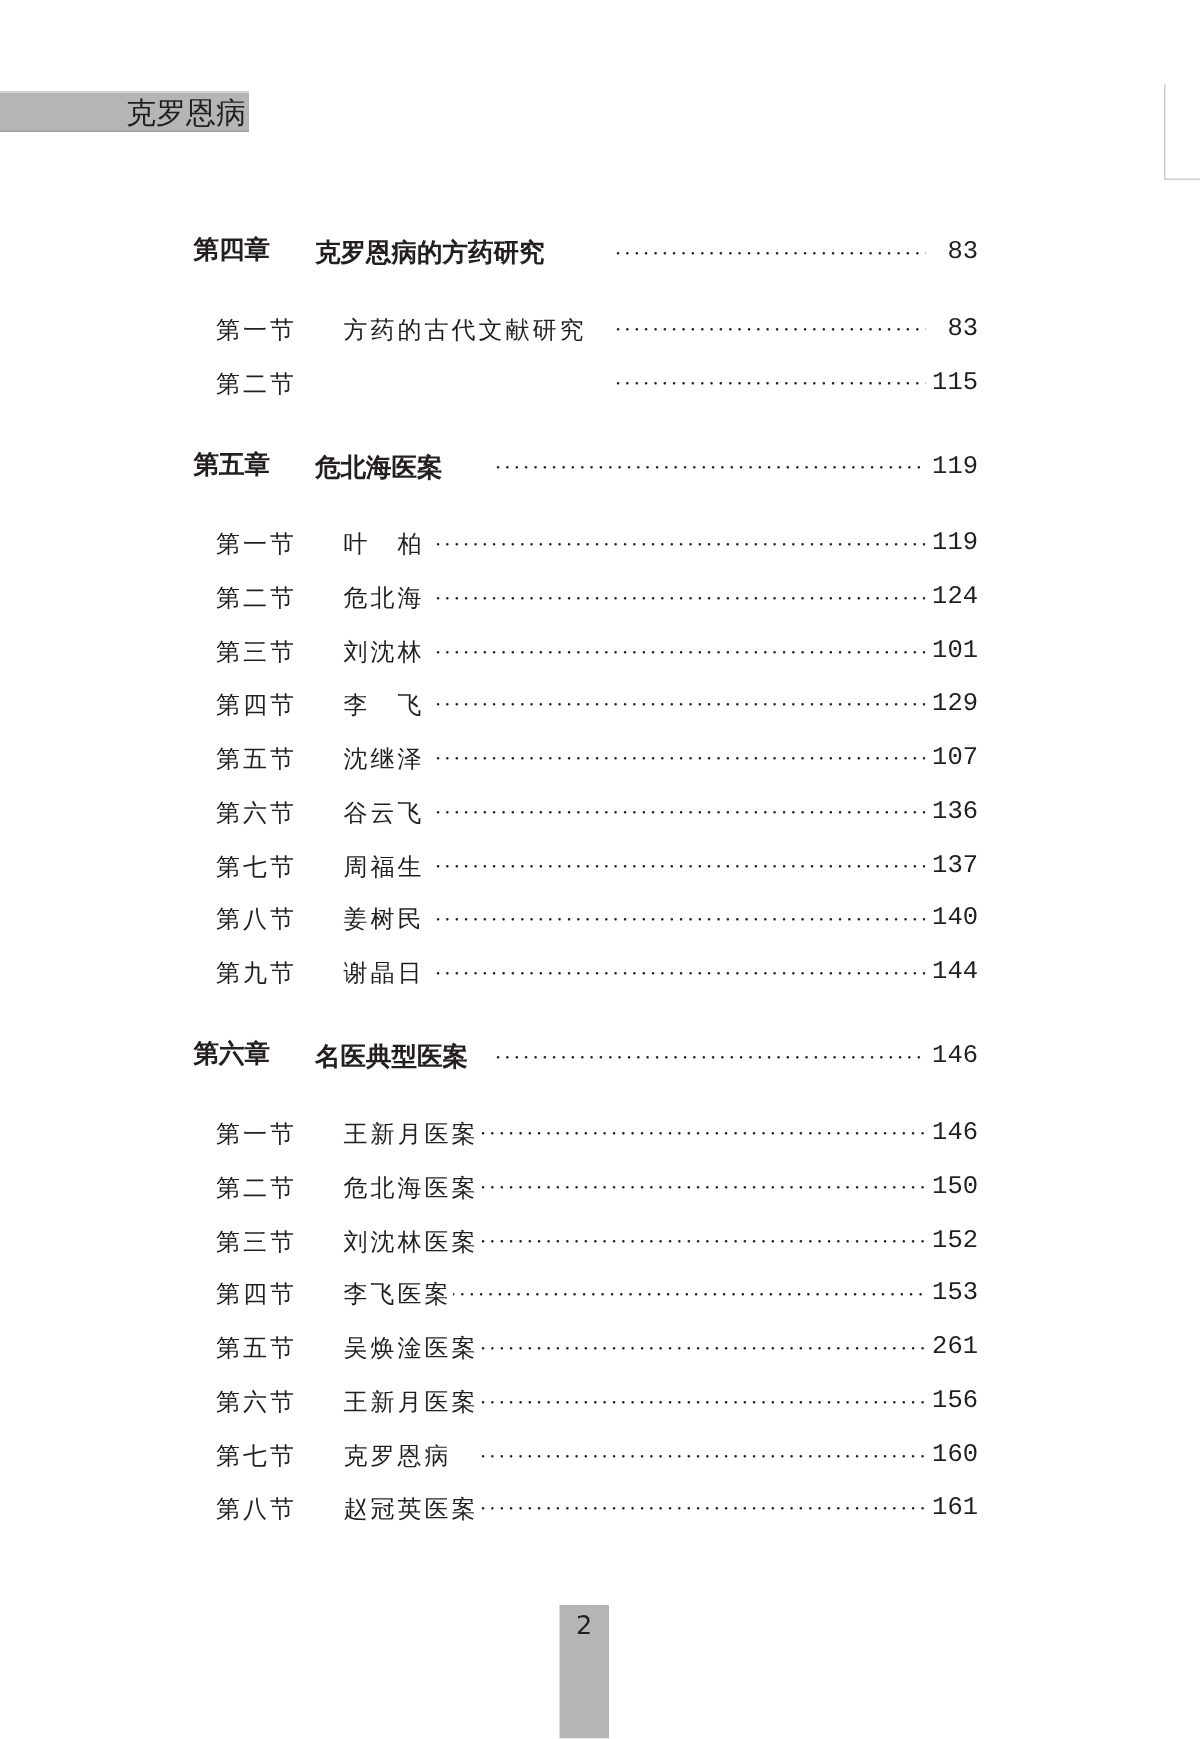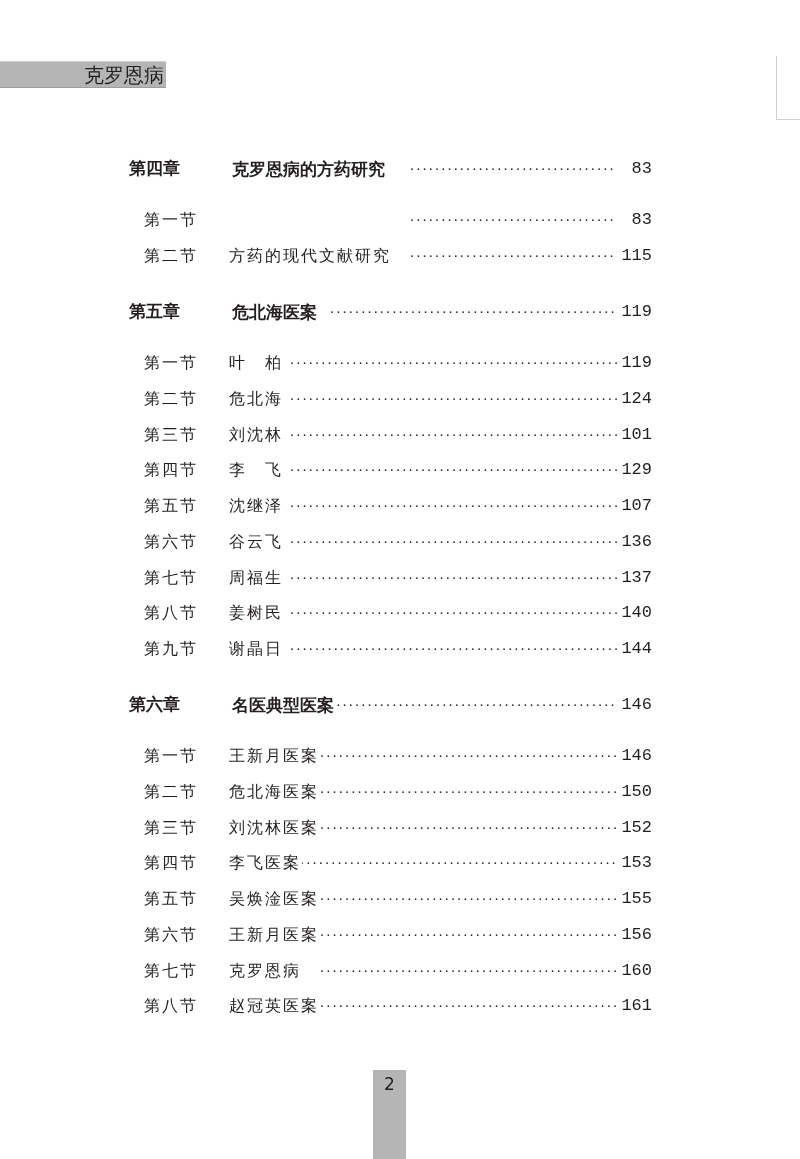--- a/index.html
+++ b/index.html
@@ -7,24 +7,24 @@
          font-family: "DejaVu Serif", "Liberation Serif", serif; color: #231f20; }
   .header-band { position: absolute; left: 0; top: 61px; width: 166px; height: 27px;
                  background: #b5b5b5; border-top: 1px solid #d0d0d0; border-bottom: 1px solid #9e9e9e; box-sizing: border-box; text-decoration: underline; }
   .header-title { position: absolute; right: 2px; top: 1px; font-family: "DejaVu Sans", sans-serif;
                   font-size: 20px; line-height: 24px; color: #231f20; letter-spacing: 0px; }
   .corner-v { position: absolute; left: 776px; top: 56px; width: 1px; height: 64px; background: #cfcfcf; }
   .corner-h { position: absolute; left: 776px; top: 119px; width: 24px; height: 1px; background: #cfcfcf; }
 
   .toc { position: absolute; left: 0; top: 0; width: 800px; }
   .row { position: absolute; left: 0; width: 800px; height: 26px; display: block; }
-  .chapter .label { position: absolute; left: 129px; font-family: Liberation Serif, serif;
+  .chapter .label { position: absolute; left: 129px; font-family: Liberation Mono, monospace;
                     font-weight: bold; font-size: 17px; line-height: 26px; }
   .chapter .title { position: absolute; left: 210px; font-family: "DejaVu Sans", sans-serif;
-                    font-weight: bold; font-size: 17px; line-height: 26px; margin-left: 22px; }
+                    font-weight: bold; font-size: 17px; line-height: 26px; }
   .section .label { position: absolute; left: 144px; font-size: 16px; line-height: 26px; letter-spacing: 2px; }
   .section .title { position: absolute; left: 229px; font-size: 16px; line-height: 26px; letter-spacing: 2px; background: #fff; padding-right: 1px; }
   .chapter .title { background: #fff; padding-right: 1px; }
   .leader { position: absolute; right: 183px; height: 26px; overflow: hidden; white-space: nowrap;
             font-size: 13px; line-height: 28px; letter-spacing: 2.1px; color: #231f20; }
   .page { position: absolute; right: 148px; font-family: Liberation Mono, monospace; font-size: 17px; line-height: 26px; text-align: right; width: 40px; }
 
   .page-tab { position: absolute; left: 373px; top: 1070px; width: 33px; height: 89px; background: #b5b5b5; }
   .page-num { position: absolute; left: 0; top: 4px; width: 33px; text-align: center;
               font-family: "DejaVu Sans", sans-serif; font-size: 17px; line-height: 20px; color: #231f20; }
@@ -42,26 +42,26 @@
 
   <div class="row chapter" style="top:156px">
     <span class="leader" style="left:410px">··································································</span>
     <span class="label">第四章</span>
     <span class="title">克罗恩病的方药研究</span>
     <span class="page">83</span>
   </div>
   <div class="row section" style="top:207px">
     <span class="leader" style="left:410px">··································································</span>
     <span class="label">第一节</span>
+    <span class="title">方药的古代文献研究</span>
     <span class="page">83</span>
   </div>
   <div class="row section" style="top:243px">
     <span class="leader" style="left:410px">··································································</span>
     <span class="label">第二节</span>
-    <span class="title">方药的现代文献研究</span>
     <span class="page">115</span>
   </div>
 
   <div class="row chapter" style="top:299px">
     <span class="leader" style="left:330px">···········································································</span>
     <span class="label">第五章</span>
     <span class="title">危北海医案</span>
     <span class="page">119</span>
   </div>
   <div class="row section" style="top:350px">
@@ -146,21 +146,21 @@
   <div class="row section" style="top:850px">
     <span class="leader" style="left:300px">················································································</span>
     <span class="label">第四节</span>
     <span class="title">李飞医案</span>
     <span class="page">153</span>
   </div>
   <div class="row section" style="top:886px">
     <span class="leader" style="left:320px">················································································</span>
     <span class="label">第五节</span>
     <span class="title">吴焕淦医案</span>
-    <span class="page">155</span>
+    <span class="page">261</span>
   </div>
   <div class="row section" style="top:922px">
     <span class="leader" style="left:320px">················································································</span>
     <span class="label">第六节</span>
     <span class="title">王新月医案</span>
     <span class="page">156</span>
   </div>
   <div class="row section" style="top:958px">
     <span class="leader" style="left:320px">················································································</span>
     <span class="label">第七节</span>

